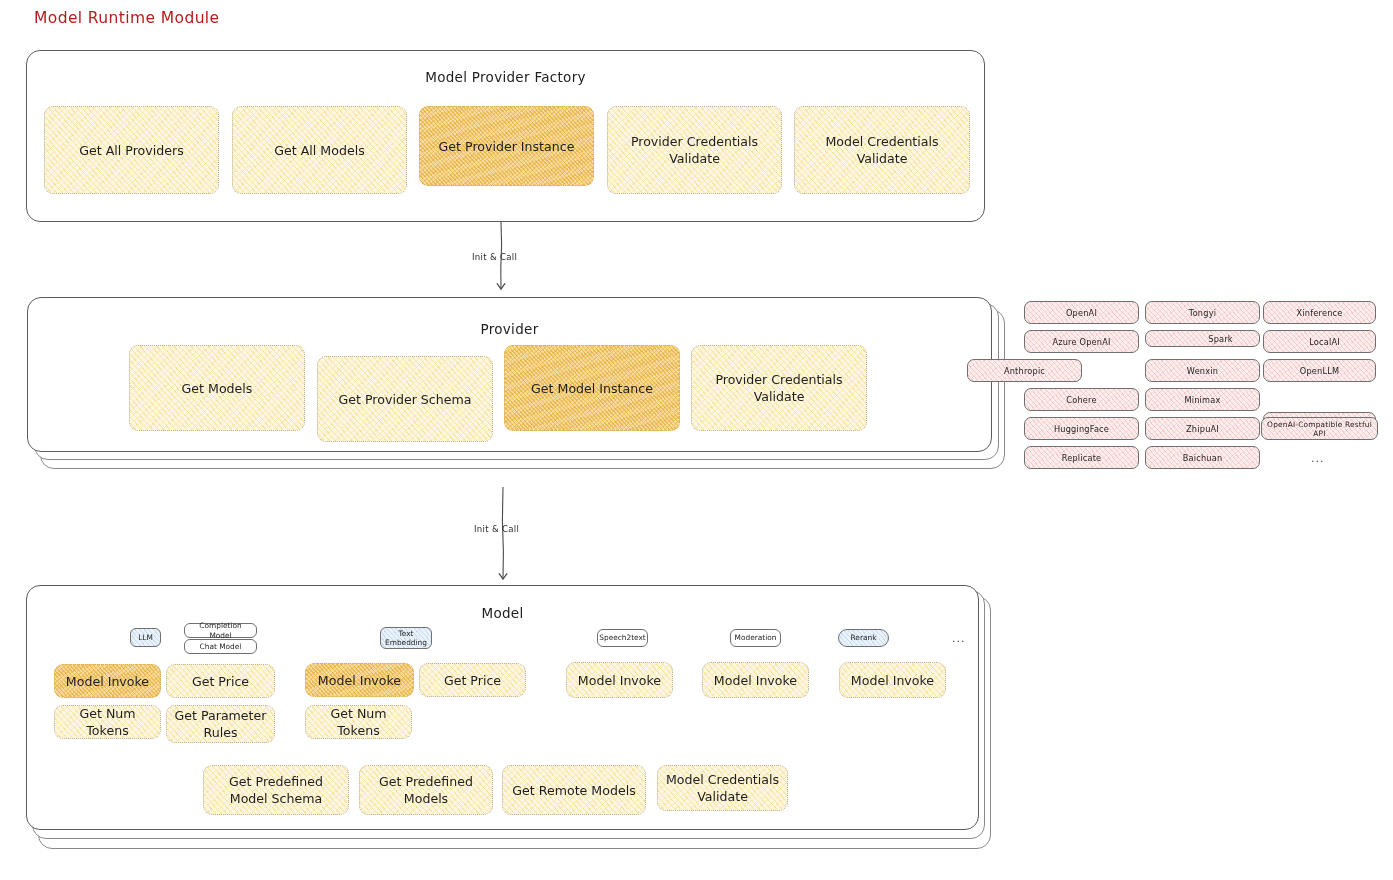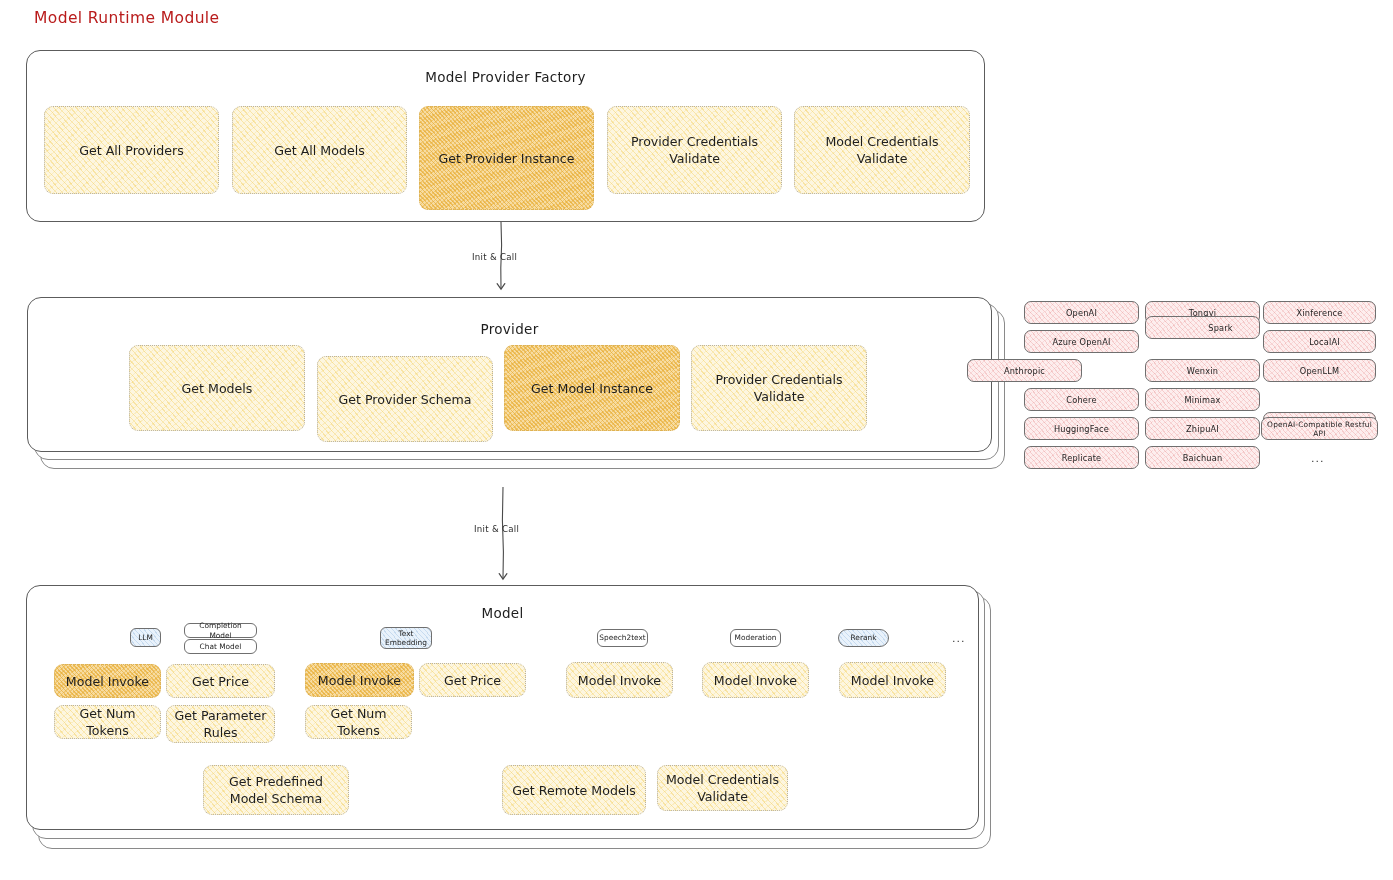--- a/index.html
+++ b/index.html
@@ -94,21 +94,21 @@
     </defs>
     <path d="M501,222 L501.6,245 L500.8,268 L501,288" fill="none" stroke="#4a4a4a" stroke-width="1.1" marker-end="url(#ah)"></path>
     <path d="M503,487 L502.4,520 L503.4,552 L503,578" fill="none" stroke="#4a4a4a" stroke-width="1.1" marker-end="url(#ah)"></path>
   </svg>
 
   <div class="panel" style="left:26px;top:50px;width:959px;height:172px;"></div>
   <div class="panel-title" style="left:26px;width:959px;top:69px;">Model Provider Factory</div>
 
   <div class="mbox" style="left:232px;top:106px;width:175px;height:88px;">Get All Models</div>
   <div class="mbox" style="left:44px;top:106px;width:175px;height:88px;">Get All Providers</div>
-  <div class="mbox hl" style="left:419px;top:106px;width:175px;height:104px;">Get Provider Instance</div>
+  <div class="mbox hl" style="left:419px;top:106px;width:175px;height:80px;">Get Provider Instance</div>
   <div class="mbox" style="left:607px;top:106px;width:175px;height:88px;">Provider Credentials Validate</div>
   <div class="mbox" style="left:794px;top:106px;width:176px;height:88px;">Model Credentials Validate</div>
 
   <div class="arrow-label" style="left:472px;top:252px;">Init &amp; Call</div>
 
   <div class="panel-shadowlayer" style="left:40px;top:309px;width:965px;height:160px;"></div>
   <div class="panel-shadowlayer" style="left:34px;top:303px;width:965px;height:157px;"></div>
   <div class="panel" style="left:27px;top:297px;width:965px;height:155px;"></div>
   <div class="panel-title" style="left:27px;width:965px;top:321px;">Provider</div>
 
@@ -120,21 +120,21 @@
   <div class="arrow-label" style="left:474px;top:524px;">Init &amp; Call</div>
 
   <div class="chip" style="left:1024px;top:301px;width:115px;height:23px;">OpenAI</div>
   <div class="chip" style="left:1024px;top:330px;width:115px;height:23px;">Azure OpenAI</div>
   <div class="chip" style="left:967px;top:359px;width:115px;height:23px;">Anthropic</div>
   <div class="chip" style="left:1024px;top:388px;width:115px;height:23px;">Cohere</div>
   <div class="chip" style="left:1024px;top:417px;width:115px;height:23px;">HuggingFace</div>
   <div class="chip" style="left:1024px;top:446px;width:115px;height:23px;">Replicate</div>
 
   <div class="chip" style="left:1145px;top:301px;width:115px;height:23px;">Tongyi</div>
-  <div class="chip" style="left:1145px;top:316px;width:115px;height:23px;padding-left:36px;">Spark</div>
+  <div class="chip" style="left:1145px;top:330px;width:115px;height:17px;padding-left:36px;">Spark</div>
   <div class="chip" style="left:1145px;top:359px;width:115px;height:23px;">Wenxin</div>
   <div class="chip" style="left:1145px;top:388px;width:115px;height:23px;">Minimax</div>
   <div class="chip" style="left:1145px;top:417px;width:115px;height:23px;">ZhipuAI</div>
   <div class="chip" style="left:1145px;top:446px;width:115px;height:23px;">Baichuan</div>
 
   <div class="chip" style="left:1263px;top:301px;width:113px;height:23px;">Xinference</div>
   <div class="chip" style="left:1263px;top:330px;width:113px;height:23px;padding-left:10px;">LocalAI</div>
   <div class="chip" style="left:1263px;top:359px;width:113px;height:23px;">OpenLLM</div>
   <div class="chip" style="left:1263px;top:388px;width:113px;height:23px;margin-top:24px;">ChatGLM</div>
   <div class="chip" style="left:1261px;top:417px;width:117px;height:23px;font-size:7.4px;">OpenAI-Compatible Restful API</div>
@@ -163,16 +163,17 @@
 
   <div class="badge plain" style="left:730px;top:629px;width:51px;height:18px;">Moderation</div>
   <div class="mbox" style="left:702px;top:662px;width:107px;height:36px;">Model Invoke</div>
 
   <div class="badge blue" style="left:838px;top:629px;width:51px;height:18px;border-radius:9px;">Rerank</div>
   <div class="mbox" style="left:839px;top:662px;width:107px;height:36px;">Model Invoke</div>
 
   <div class="dots" style="left:952px;top:632px;">...</div>
 
   <div class="mbox" style="left:203px;top:765px;width:146px;height:50px;">Get Predefined Model Schema</div>
+  <div class="mbox" style="left:359px;top:765px;width:134px;height:50px;">Get Predefined Models</div>
   <div class="mbox" style="left:502px;top:765px;width:144px;height:50px;">Get Remote Models</div>
   <div class="mbox" style="left:657px;top:765px;width:131px;height:46px;">Model Credentials Validate</div>
 
 </div>
 
 </body></html>

